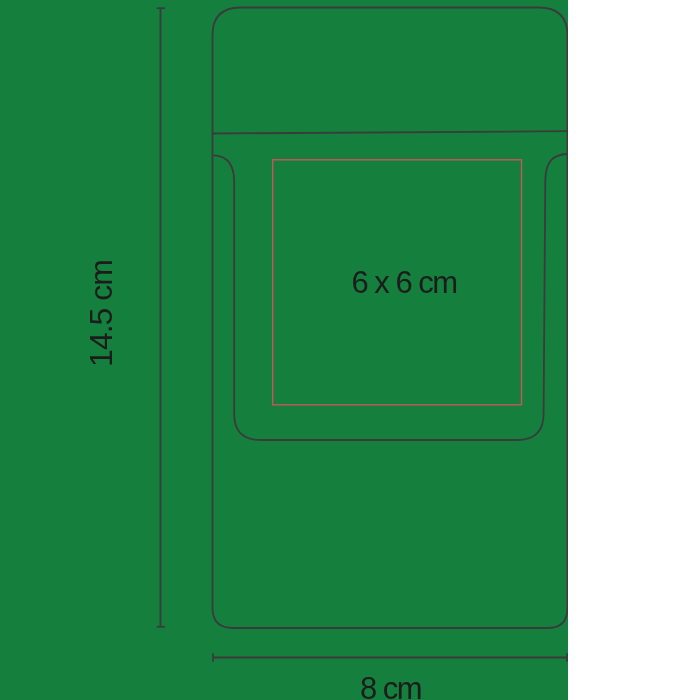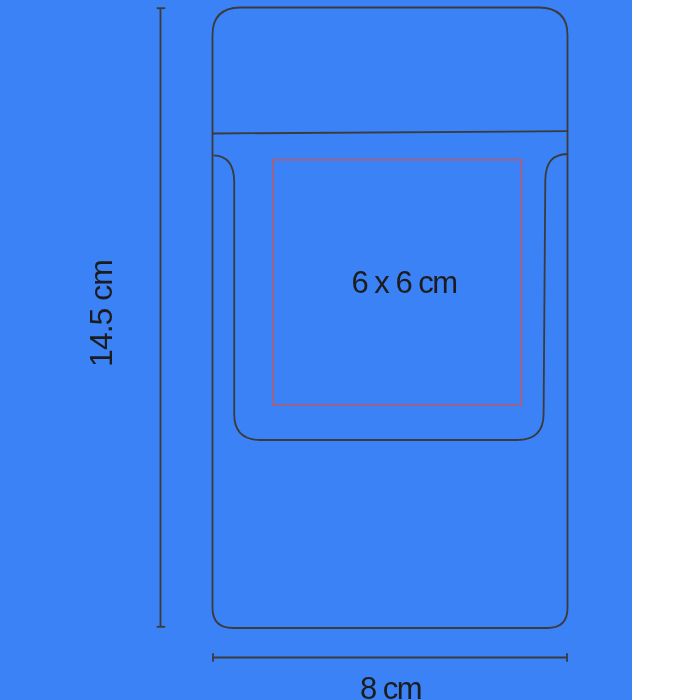--- a/index.html
+++ b/index.html
@@ -1,16 +1,16 @@
 <!DOCTYPE html>
 <html><head>
 <meta charset="utf-8">
 <style>
   html,body{margin:0;padding:0;background:#ffffff;}
-  .stage{width:632px;height:700px;position:relative;background:#3b82f6;overflow:hidden;}
+  .stage{width:568px;height:700px;position:relative;background:#15803d;overflow:hidden;}
   svg{position:absolute;left:0;top:0;}
   text{font-family:"Liberation Sans",sans-serif;fill:#1c1c1c;}
 </style>
 </head>
 <body>
 
 <div class="stage">
 <svg width="700" height="700" viewBox="0 0 700 700">
 
   <path d="M 240,7.5 L 539,7.5 Q 567.5,8 567.5,35 L 567.5,608 Q 567.5,628 547.5,628 L 233,628 Q 212.5,628 212.5,608 L 212.5,35 Q 212.5,8 240,7.5 Z" fill="none" stroke="#3b3b3b" stroke-width="1.8"></path>

